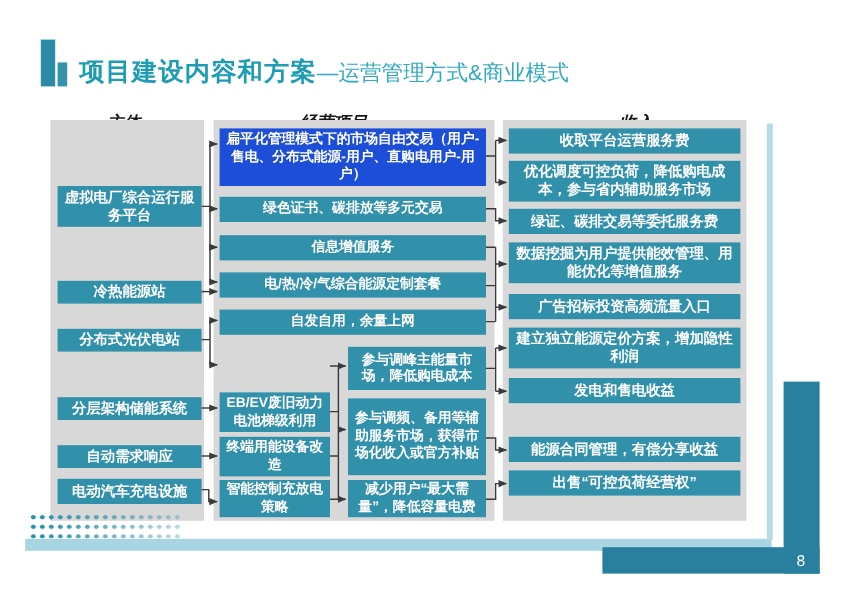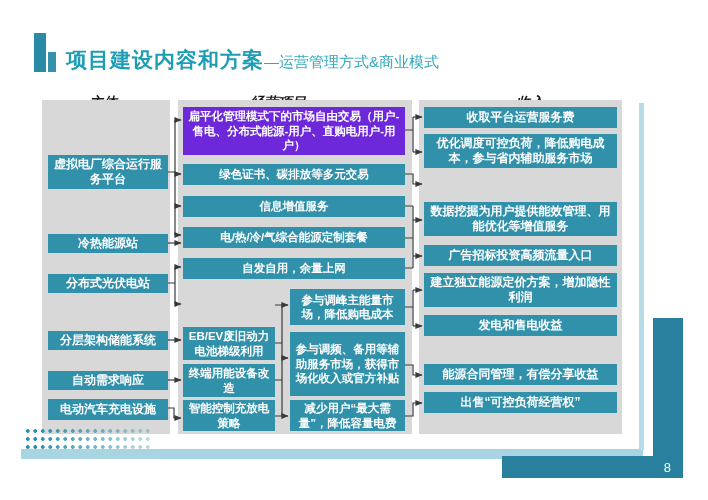--- a/index.html
+++ b/index.html
@@ -5,38 +5,38 @@
   html,body{margin:0;padding:0;background:#fff;}
   #stage{
     position:relative;width:708px;height:500px;background:#ffffff;overflow:hidden;
     font-family:"Liberation Sans","DejaVu Sans",sans-serif;
   }
   
   .bar-tall{position:absolute;left:34px;top:33px;width:12px;height:39px;background:#2b8aa5;}
   .bar-short{position:absolute;left:48px;top:52px;width:8px;height:20px;background:#3592ab;}
   .title-wrap{position:absolute;left:66px;top:46px;white-space:nowrap;}
   .title-main{font-size:21px;font-weight:bold;color:#1d9db4;letter-spacing:1px;}
-  .title-sub{font-size:15px;font-weight:400;color:#2fa9bd;}
+  .title-sub{font-size:18px;font-weight:400;color:#2fa9bd;}
   
   .col-header{position:absolute;top:94px;font-size:14px;font-weight:bold;color:#161616;text-align:center;font-style:italic;}
   #hdr-subject{left:53px;width:100px;}
   #hdr-operations{left:218px;width:120px;}
   #hdr-income{left:470px;width:120px;}
   
   .panel{position:absolute;top:100px;height:334px;background:#d8d8d8;}
   #panel-subject{left:42px;width:128px;}
   #panel-operations{left:178px;width:234px;}
   #panel-income{left:419px;width:203px;}
   
   .box{
     position:absolute;background:#3191ab;color:#ffffff;
     display:flex;align-items:center;justify-content:center;text-align:center;
     font-weight:600;line-height:1.25;padding:1px 3px;box-sizing:border-box;
   }
-  .box.lighter{background:#6d28d9;}
+  .box.lighter{background:#1d4ed8;}
   .bx-left{font-size:12px;}
   .bx-mid{font-size:11.5px;}
   .bx-right{font-size:12px;}
   
   #connectors{position:absolute;left:0;top:0;width:708px;height:500px;pointer-events:none;}
   
   .dots{
     position:absolute;left:24px;top:426px;width:126px;height:23px;
     background-image:radial-gradient(circle,#2a8fac 1.7px,rgba(0,0,0,0) 2.1px);
     background-size:7.5px 8px;background-position:0 1px;
@@ -86,20 +86,21 @@
   <div class="box bx-mid" style="left:183px;top:327px;width:92px;height:33px;">EB/EV废旧动力电池梯级利用</div>
   <div class="box bx-mid" style="left:183px;top:364px;width:92px;height:33px;">终端用能设备改造</div>
   <div class="box bx-mid" style="left:183px;top:400px;width:92px;height:31px;">智能控制充放电策略</div>
 
   <div class="box bx-mid" style="left:290px;top:289px;width:115px;height:36px;">参与调峰主能量市场，降低购电成本</div>
   <div class="box bx-mid" style="left:290px;top:332px;width:115px;height:64px;">参与调频、备用等辅助服务市场，获得市场化收入或官方补贴</div>
   <div class="box bx-mid" style="left:290px;top:400px;width:115px;height:31px;">减少用户“最大需量”，降低容量电费</div>
 
   <div class="box bx-right" style="left:424px;top:107px;width:193px;height:21px;">收取平台运营服务费</div>
   <div class="box bx-right" style="left:424px;top:134px;width:193px;height:34px;">优化调度可控负荷，降低购电成本，参与省内辅助服务市场</div>
+  <div class="box bx-right" style="left:424px;top:174px;width:193px;height:21px;">绿证、碳排交易等委托服务费</div>
   <div class="box bx-right" style="left:424px;top:202px;width:193px;height:34px;">数据挖掘为用户提供能效管理、用能优化等增值服务</div>
   <div class="box bx-right" style="left:424px;top:245px;width:193px;height:21px;">广告招标投资高频流量入口</div>
   <div class="box bx-right" style="left:424px;top:273px;width:193px;height:34px;">建立独立能源定价方案，增加隐性利润</div>
   <div class="box bx-right" style="left:424px;top:315px;width:193px;height:21px;">发电和售电收益</div>
   <div class="box bx-right" style="left:424px;top:364px;width:193px;height:21px;">能源合同管理，有偿分享收益</div>
   <div class="box bx-right" style="left:424px;top:392px;width:193px;height:21px;">出售“可控负荷经营权”</div>
 
   <svg id="connectors" viewBox="0 0 708 500">
     <defs>
       <marker id="ah" markerWidth="7" markerHeight="6" refX="5.5" refY="2.5" orient="auto">

